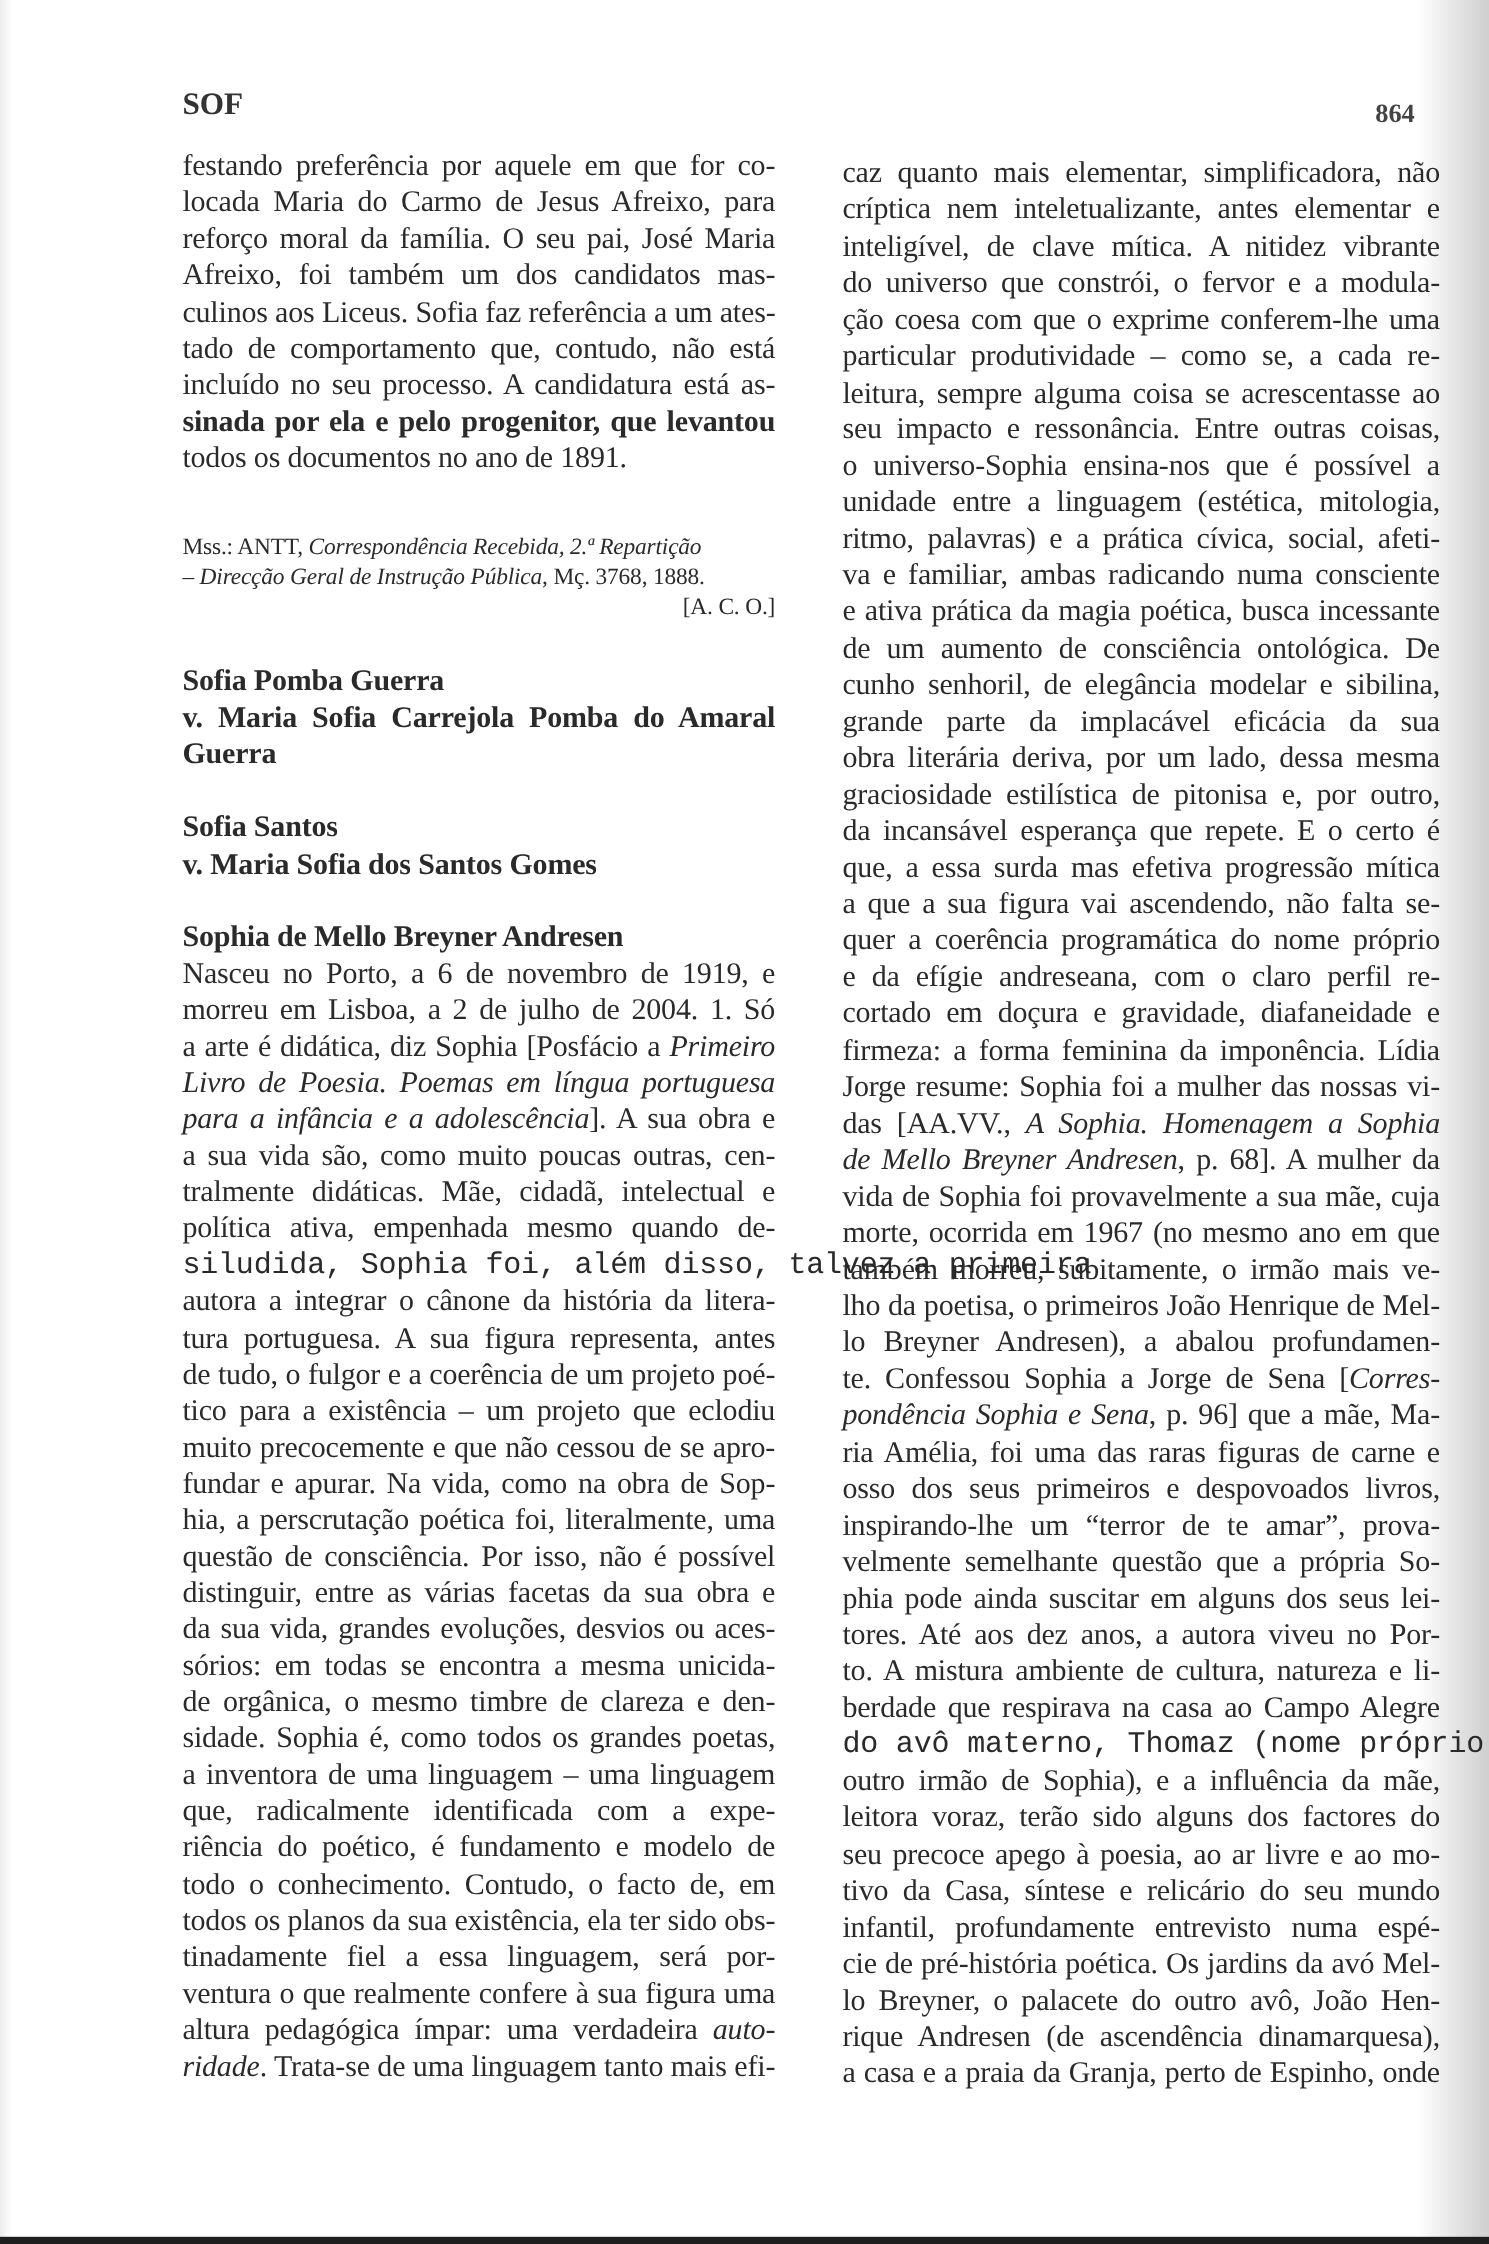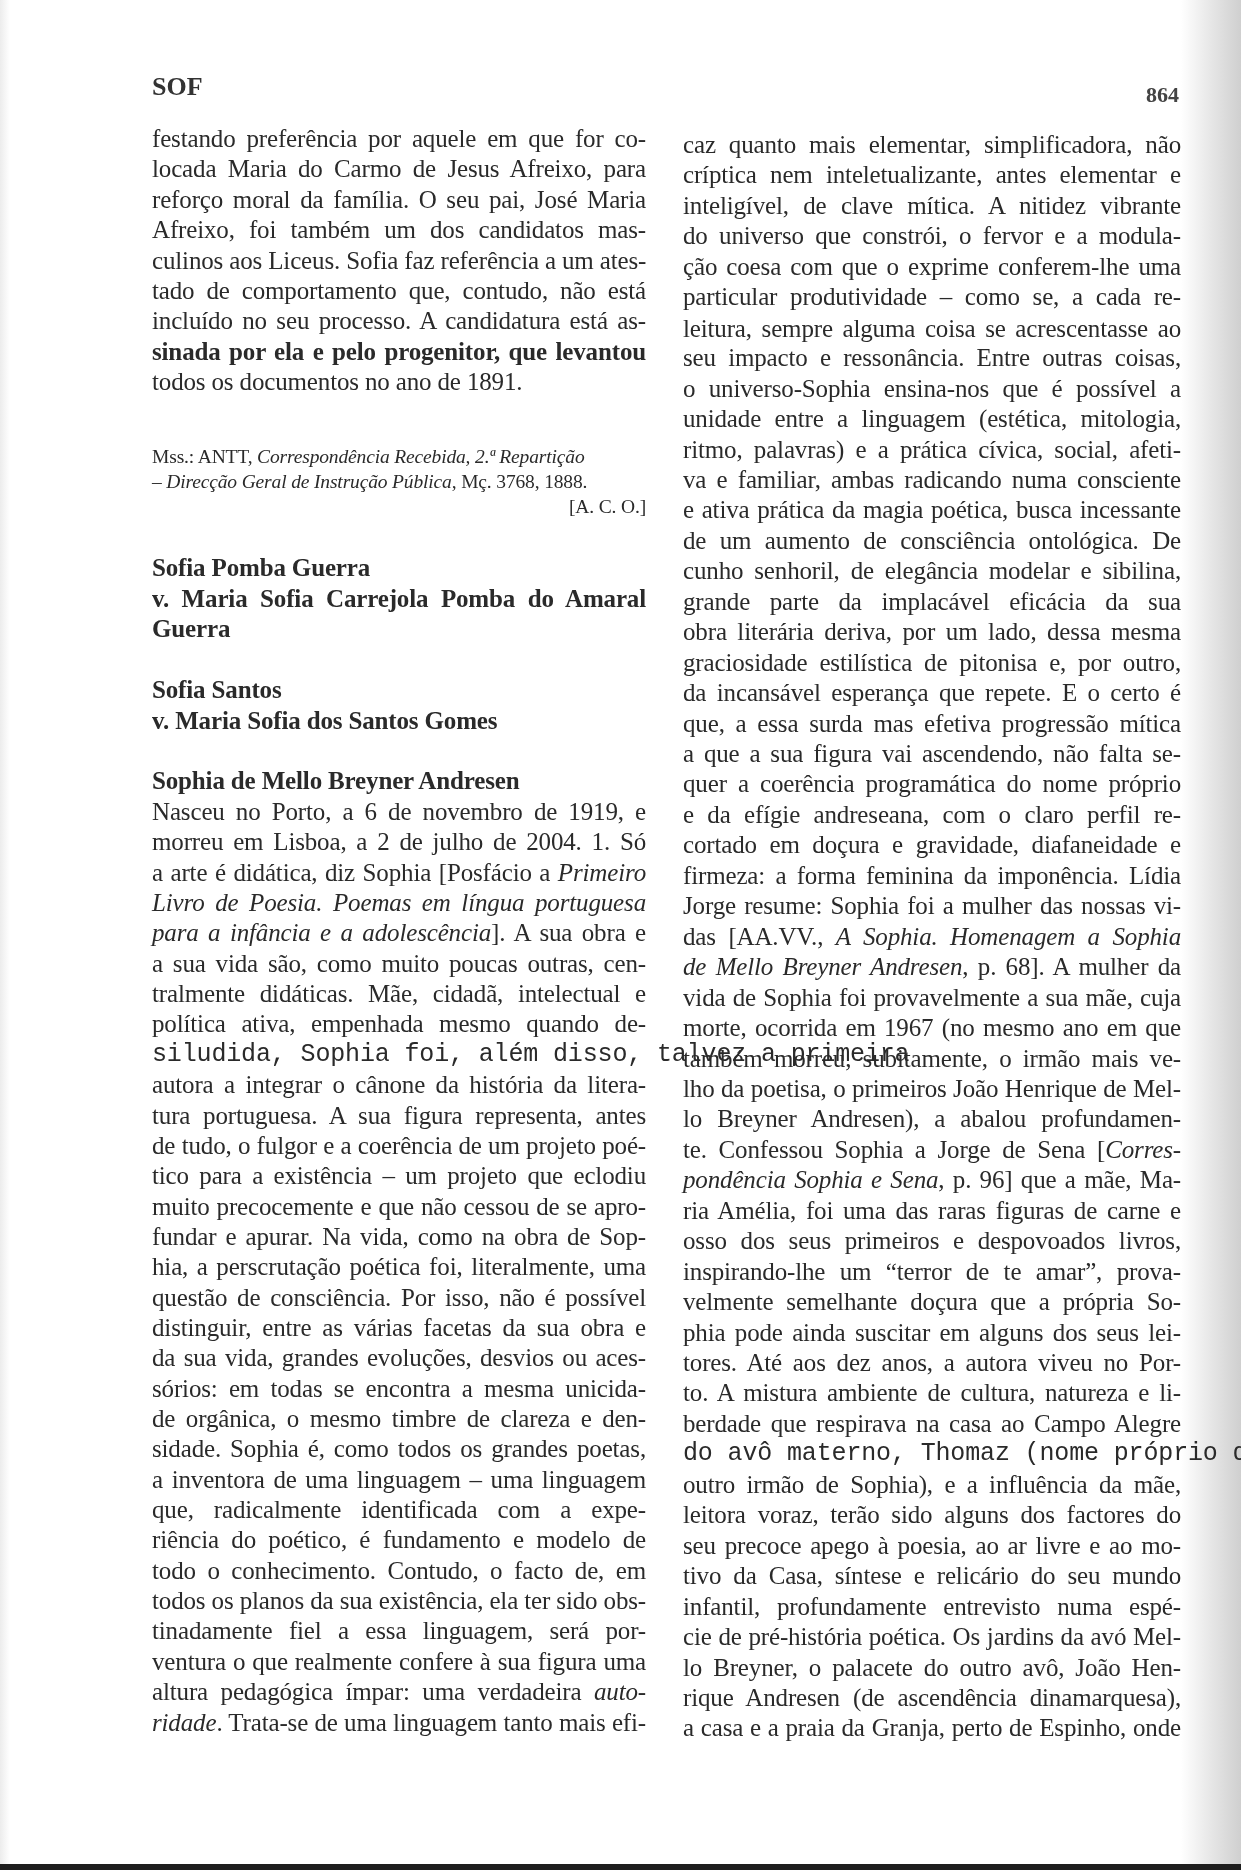--- a/index.html
+++ b/index.html
@@ -39,21 +39,21 @@
     font-family: "Liberation Serif", serif;
     font-size: 25px; line-height: 30px; white-space: nowrap;
     text-align: justify; text-align-last: justify;
     letter-spacing: -0.15px;
   }
   .line.last { text-align-last: left; }
   .line.small { font-size: 19.5px; line-height: 25px; }
   .line.right { text-align: right; text-align-last: right; }
   .line.heading { font-weight: bold; font-size: 25px; }
   .line em, .line i { font-style: italic; }
-  .col-right .line { color: #2a2a2a; }
+  .col-right .line { color: #2a2a2a; margin-left: 19px; }
 </style>
 </head>
 <body>
 
 <div class="page-shadow-left"></div>
 <div class="page-shadow-right"></div>
 <div class="bottom-edge"></div>
 
 <div class="running-head">SOF</div>
 <div class="page-number">864</div>
@@ -151,21 +151,21 @@
       <div class="line" style="top: 982.6px;"><span>vida de Sophia foi provavelmente a sua mãe, cuja</span></div>
       <div class="line" style="top: 1013.05px;"><span>morte, ocorrida em 1967 (no mesmo ano em que</span></div>
       <div class="line" style="top: 1043.5px;"><span>também morreu, subitamente, o irmão mais ve-</span></div>
       <div class="line" style="top: 1073.95px;"><span>lho da poetisa, o primeiros João Henrique de Mel-</span></div>
       <div class="line" style="top: 1104.4px;"><span>lo Breyner Andresen), a abalou profundamen-</span></div>
       <div class="line" style="top: 1134.85px;"><span>te. Confessou Sophia a Jorge de Sena [</span><em>Corres-</em></div>
       <div class="line" style="top: 1165.3px;"><em>pondência Sophia e Sena</em><span>, p. 96] que a mãe, Ma-</span></div>
       <div class="line" style="top: 1195.75px;"><span>ria Amélia, foi uma das raras figuras de carne e</span></div>
       <div class="line" style="top: 1226.2px;"><span>osso dos seus primeiros e despovoados livros,</span></div>
       <div class="line" style="top: 1256.65px;"><span>inspirando-lhe um “terror de te amar”, prova-</span></div>
-      <div class="line" style="top: 1287.1px;"><span>velmente semelhante doçura que a própria So-</span></div>
+      <div class="line" style="top: 1287.1px;"><span>velmente semelhante questão que a própria So-</span></div>
       <div class="line" style="top: 1317.55px;"><span>phia pode ainda suscitar em alguns dos seus lei-</span></div>
       <div class="line" style="top: 1348px;"><span>tores. Até aos dez anos, a autora viveu no Por-</span></div>
       <div class="line" style="top: 1378.45px;"><span>to. A mistura ambiente de cultura, natureza e li-</span></div>
       <div class="line" style="top: 1408.9px;"><span>berdade que respirava na casa ao Campo Alegre</span></div>
       <div class="line" style="top: 1439.35px; font-family: Liberation Mono, monospace;"><span>do avô materno, Thomaz (nome próprio de um</span></div>
       <div class="line" style="top: 1469.8px;"><span>outro irmão de Sophia), e a influência da mãe,</span></div>
       <div class="line" style="top: 1500.25px;"><span>leitora voraz, terão sido alguns dos factores do</span></div>
       <div class="line" style="top: 1530.7px;"><span>seu precoce apego à poesia, ao ar livre e ao mo-</span></div>
       <div class="line" style="top: 1561.15px;"><span>tivo da Casa, síntese e relicário do seu mundo</span></div>
       <div class="line" style="top: 1591.6px;"><span>infantil, profundamente entrevisto numa espé-</span></div>

